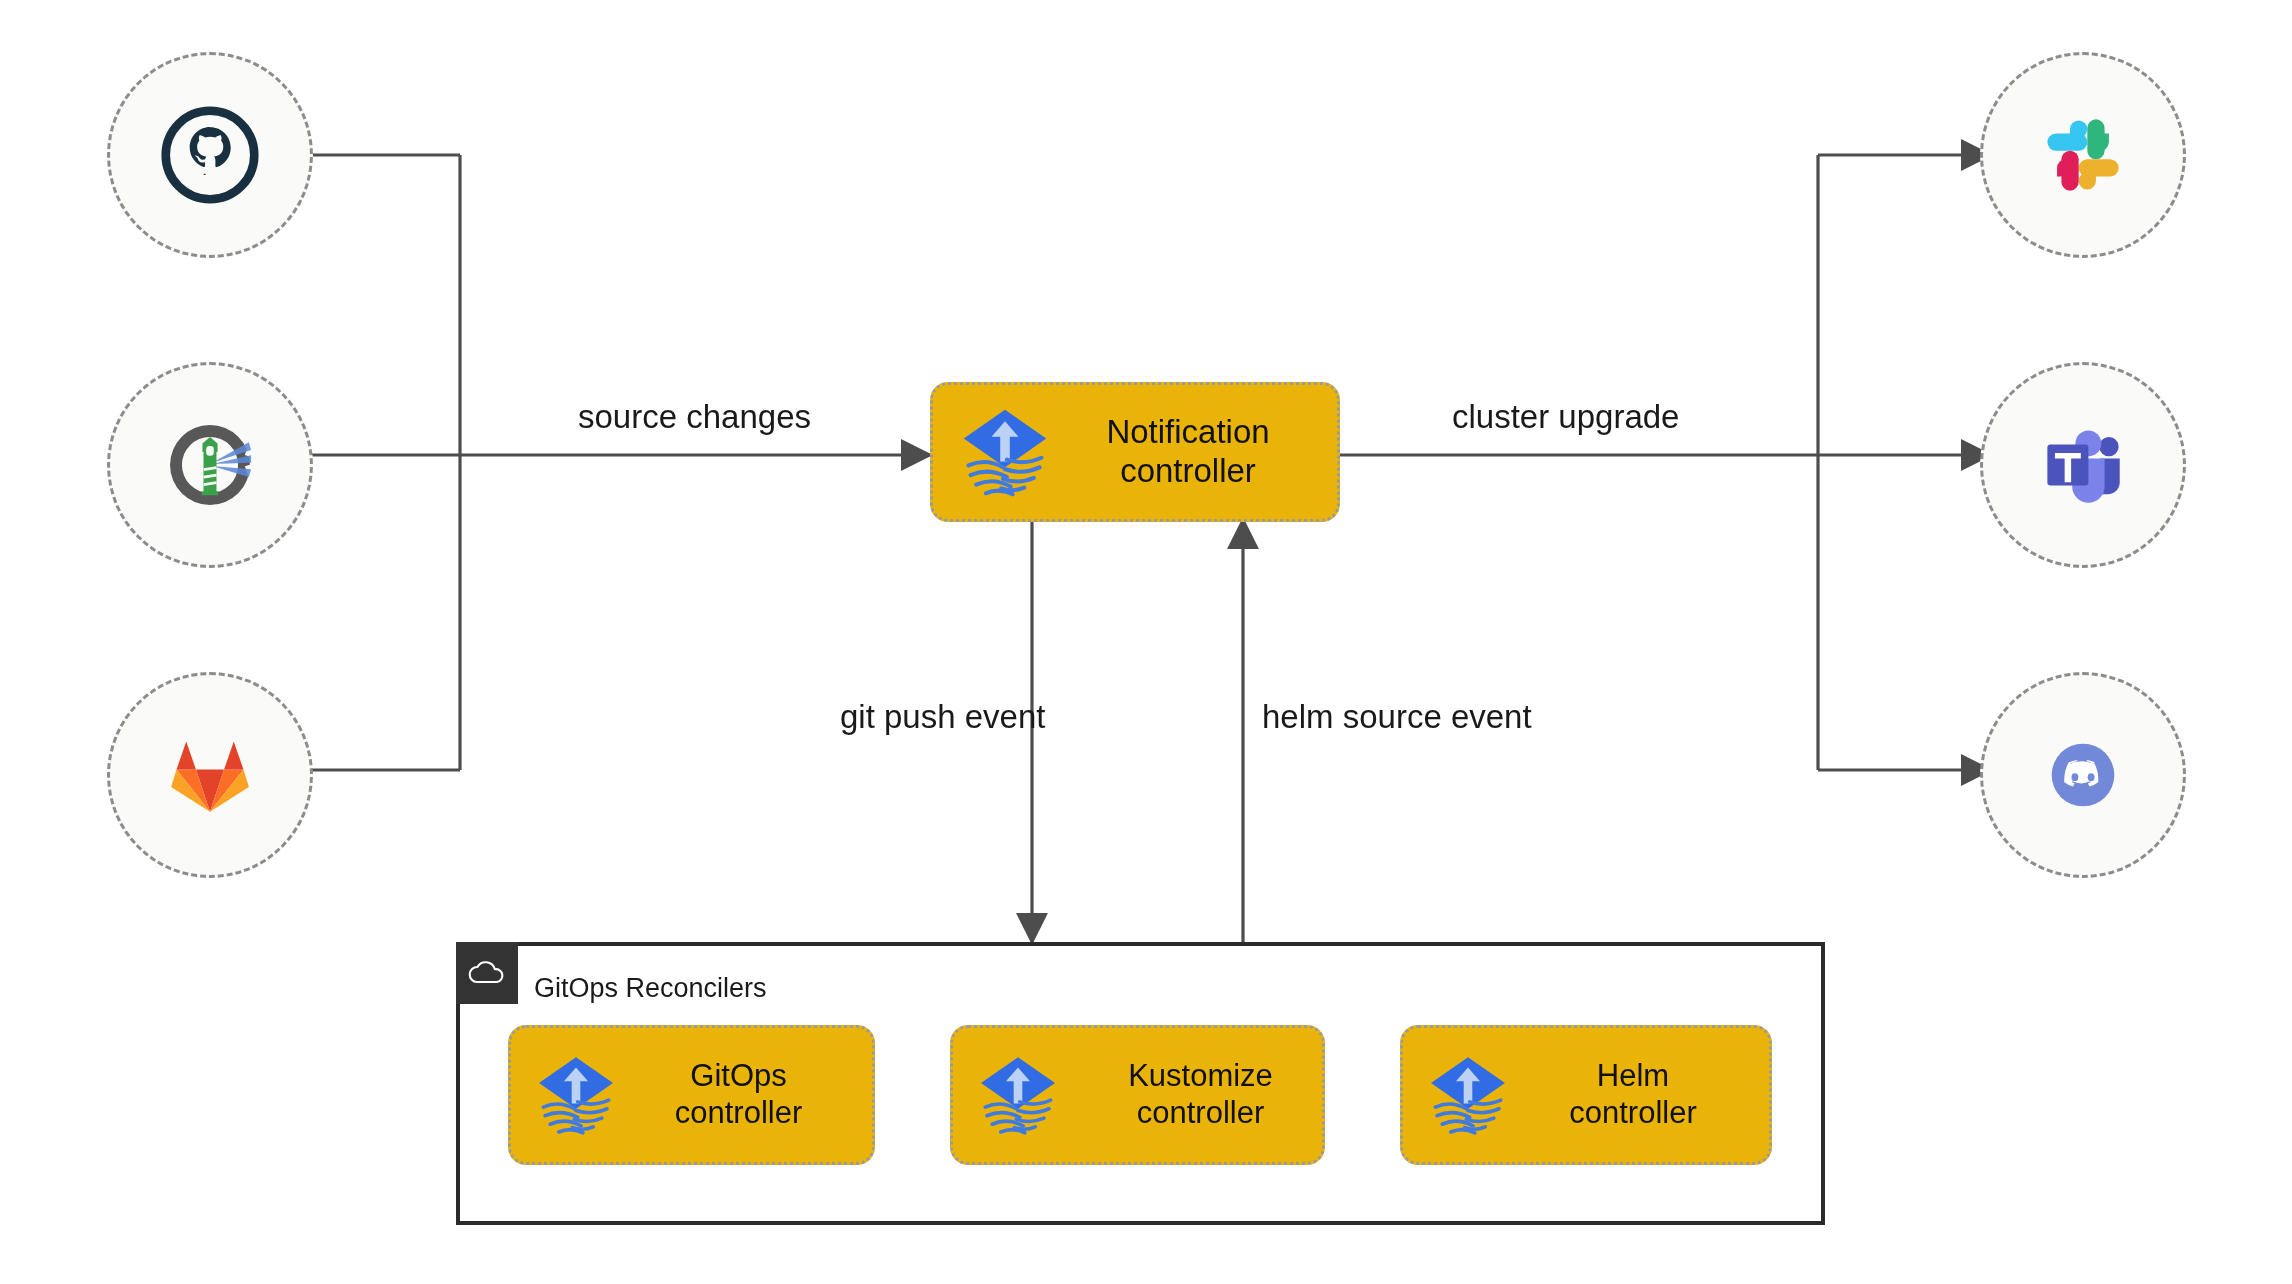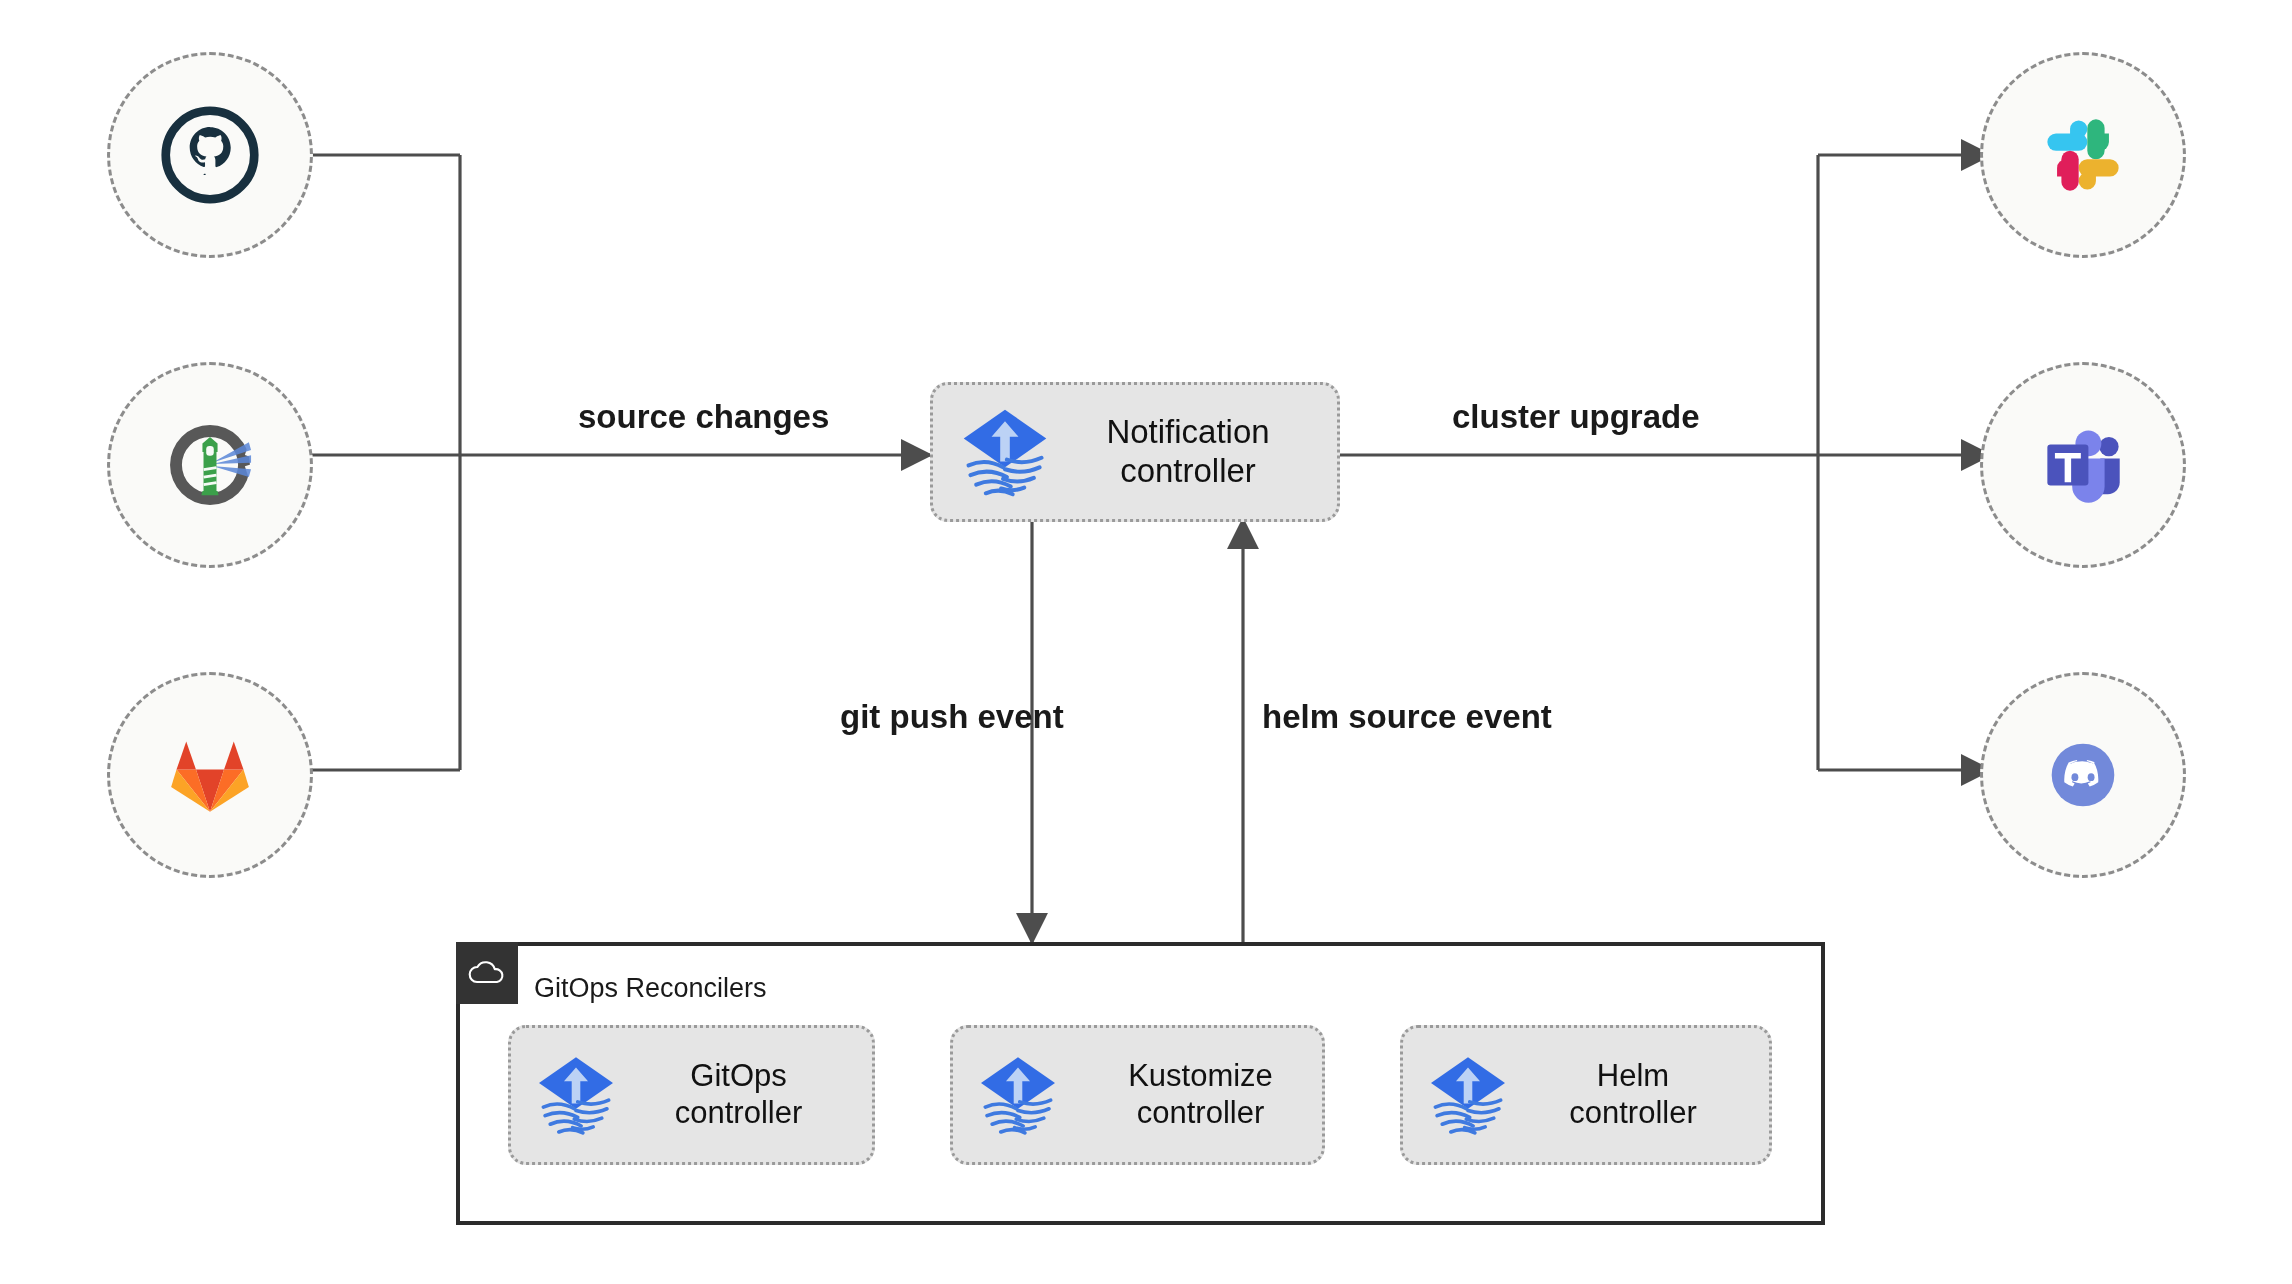--- a/index.html
+++ b/index.html
@@ -11,21 +11,21 @@
   
   .node-circle{
     position:absolute;width:206px;height:206px;border-radius:50%;
     border:3px dashed #8c8c8c;background:#fafaf8;
     display:flex;align-items:center;justify-content:center;box-sizing:border-box;
   }
   .node-circle .glyph{width:108px;height:108px;display:block;}
 
   
   .ctrl-box{
-    position:absolute;background:#e5e5e5;border:3px dotted #9a9a9a;border-radius:18px;
+    position:absolute;background:#eab308;border:3px dotted #9a9a9a;border-radius:18px;
     box-sizing:border-box;display:flex;align-items:center;justify-content:flex-start;
   }
   .ctrl-box .logo{width:96px;height:96px;flex:0 0 auto;margin-left:24px;}
   .ctrl-box .caption{
     flex:1 1 auto;text-align:center;color:#111111;line-height:1.18;
     font-size:33px;padding-right:14px;white-space:pre-line;
   }
   .ctrl-box.small .logo{width:86px;height:86px;margin-left:22px;}
   .ctrl-box.small .caption{font-size:31px;}
 
@@ -36,21 +36,21 @@
   }
   #gitops-header{position:absolute;left:456px;top:942px;display:flex;align-items:flex-end;}
   #gitops-badge{
     width:62px;height:62px;background:#333333;display:flex;align-items:center;justify-content:center;
   }
   #gitops-title{
     margin-left:16px;margin-top:13px;font-size:27px;color:#1a1a1a;
   }
 
   
-  .edge-label{position:absolute;font-size:33px;color:#1a1a1a;white-space:nowrap;font-weight:bold;}
+  .edge-label{position:absolute;font-size:33px;color:#1a1a1a;white-space:nowrap;}
 </style>
 </head>
 <body>
 
 <div id="canvas">
 
   <svg class="wires" viewBox="0 0 2292 1284">
     <defs>
       <marker id="arrow" viewBox="0 0 12 12" refX="10" refY="6" markerWidth="11" markerHeight="11" orient="auto-start-reverse">
         <path d="M0,0.5 L11,6 L0,11.5 z" fill="#4d4d4d"></path>

